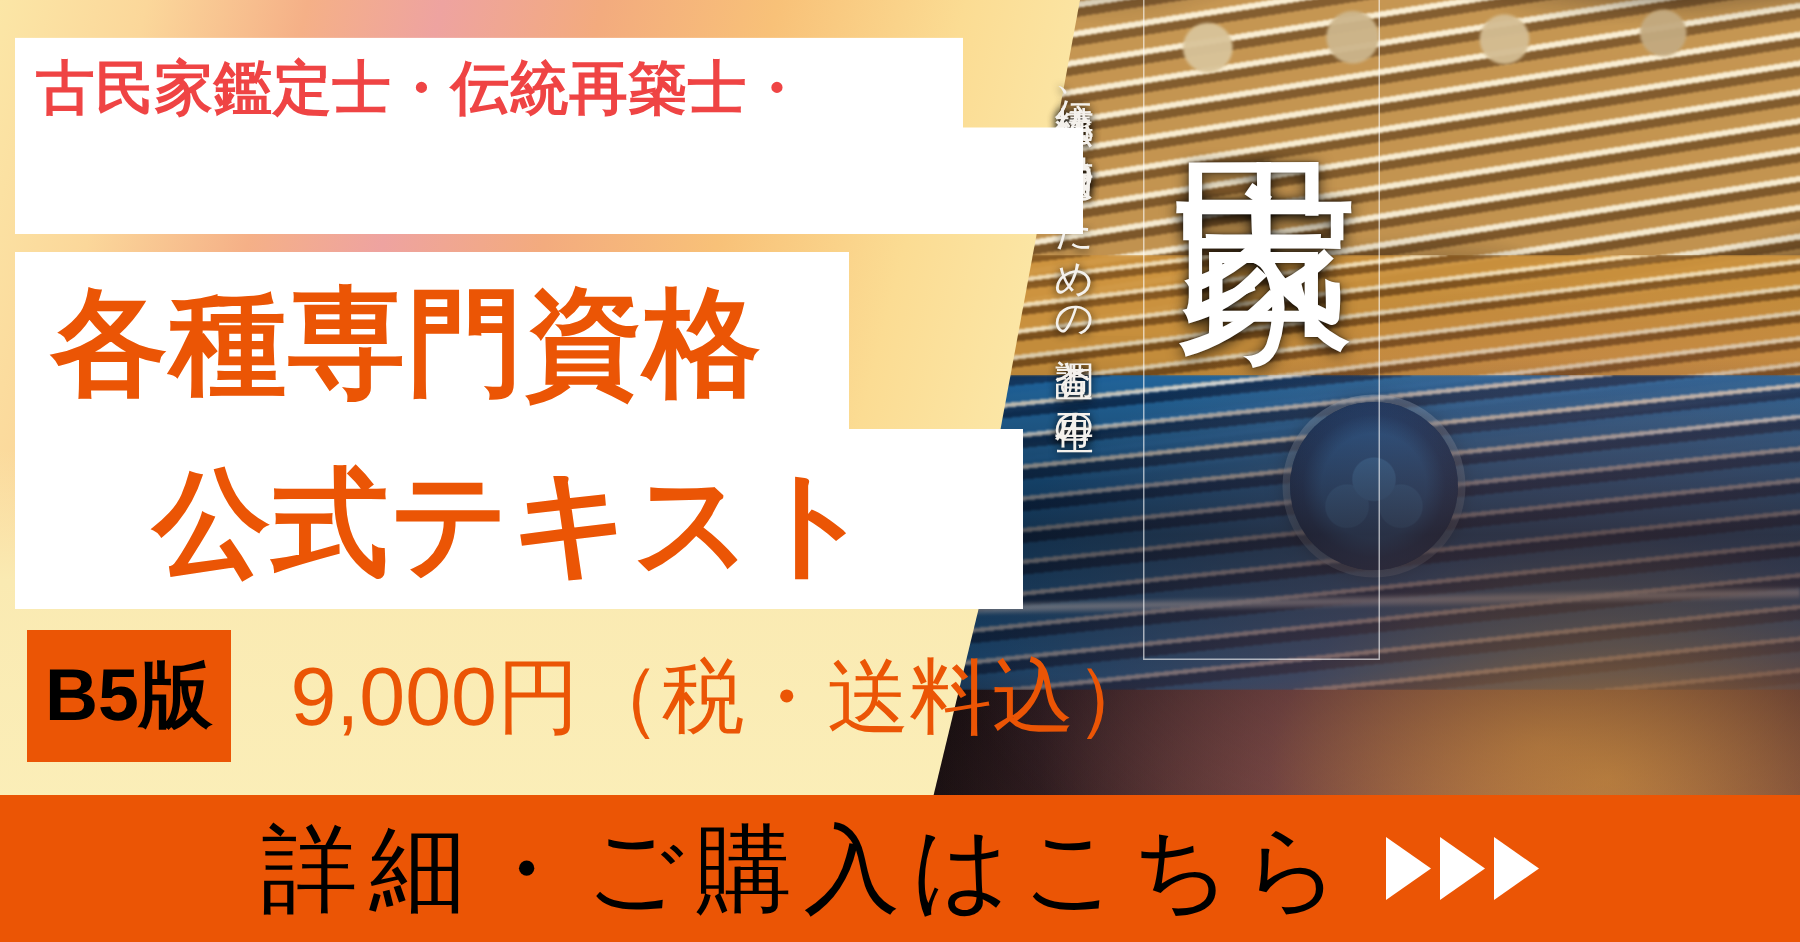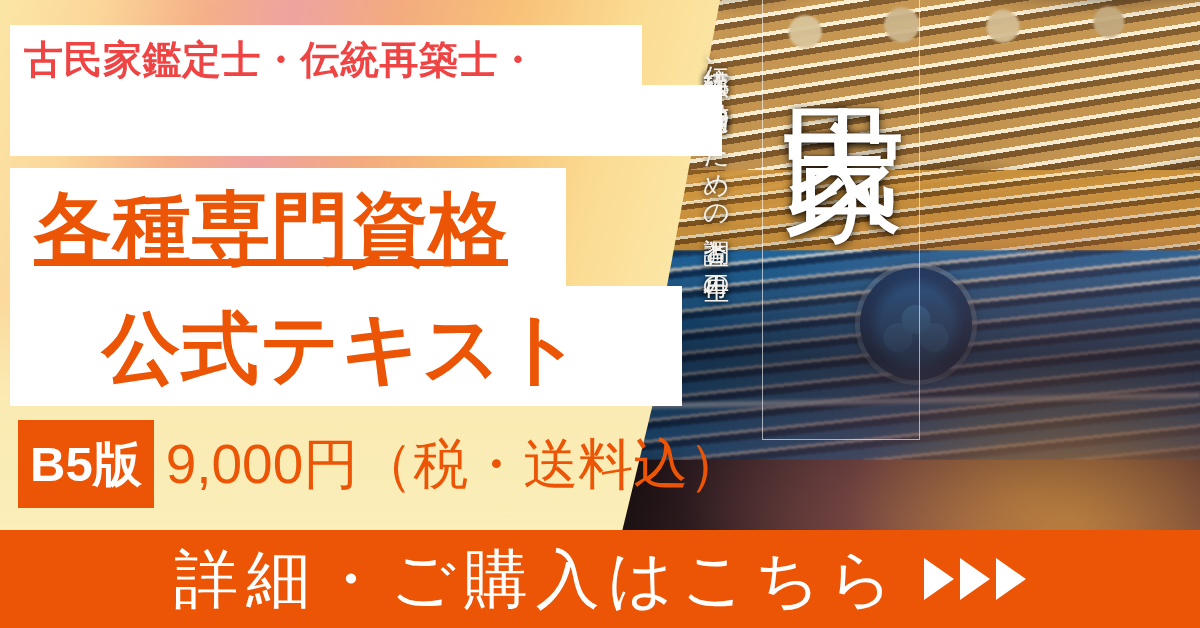--- a/index.html
+++ b/index.html
@@ -207,64 +207,64 @@
     clip-path:polygon(0 0, 556px 0, 556px 118px, 672px 118px, 672px 238px, 0 238px);
   }
   .card-main .h1{
     color:#eb5505;
     font-weight:700;
     font-size:78px;
     line-height:120px;
     letter-spacing:1px;
     white-space:nowrap;
   }
-  .card-main .h1a{ padding-left:24px;text-decoration:underline; }
+  .card-main .h1a{ padding-left:24px; }
   .card-main .h1b{ padding-left:92px; }
 
   
   .price-row{
     position:absolute;
     left:18px; top:420px;
     height:88px;
     display:flex;
     align-items:center;
   }
   .badge{
     background:#eb5505;
-    color:#ffffff;
+    color:#000000;
     font-weight:700;
     font-size:49px;
     line-height:88px;
     height:88px;
     padding:0 12px;
     white-space:nowrap;
     letter-spacing:0px;
   }
   .price-text{
     color:#eb5505;
     font-size:55px;
     line-height:88px;
     letter-spacing:0px;
     white-space:nowrap;
-    margin-left:12px;
+    margin-left:40px;
   }
 
   
   .cta{
     position:absolute;
     left:0; top:530px;
     width:1200px; height:98px;
     background:#eb5505;
     display:flex;
     align-items:center;
     justify-content:center;
     gap:26px;
   }
   .cta-text{
-    color:#ffffff;
+    color:#000000;
     font-size:64px;
     line-height:98px;
     font-weight:400;
     letter-spacing:8px;
     white-space:nowrap;
   }
   .cta-arrows{
     display:flex;
     align-items:center;
     gap:6px;

